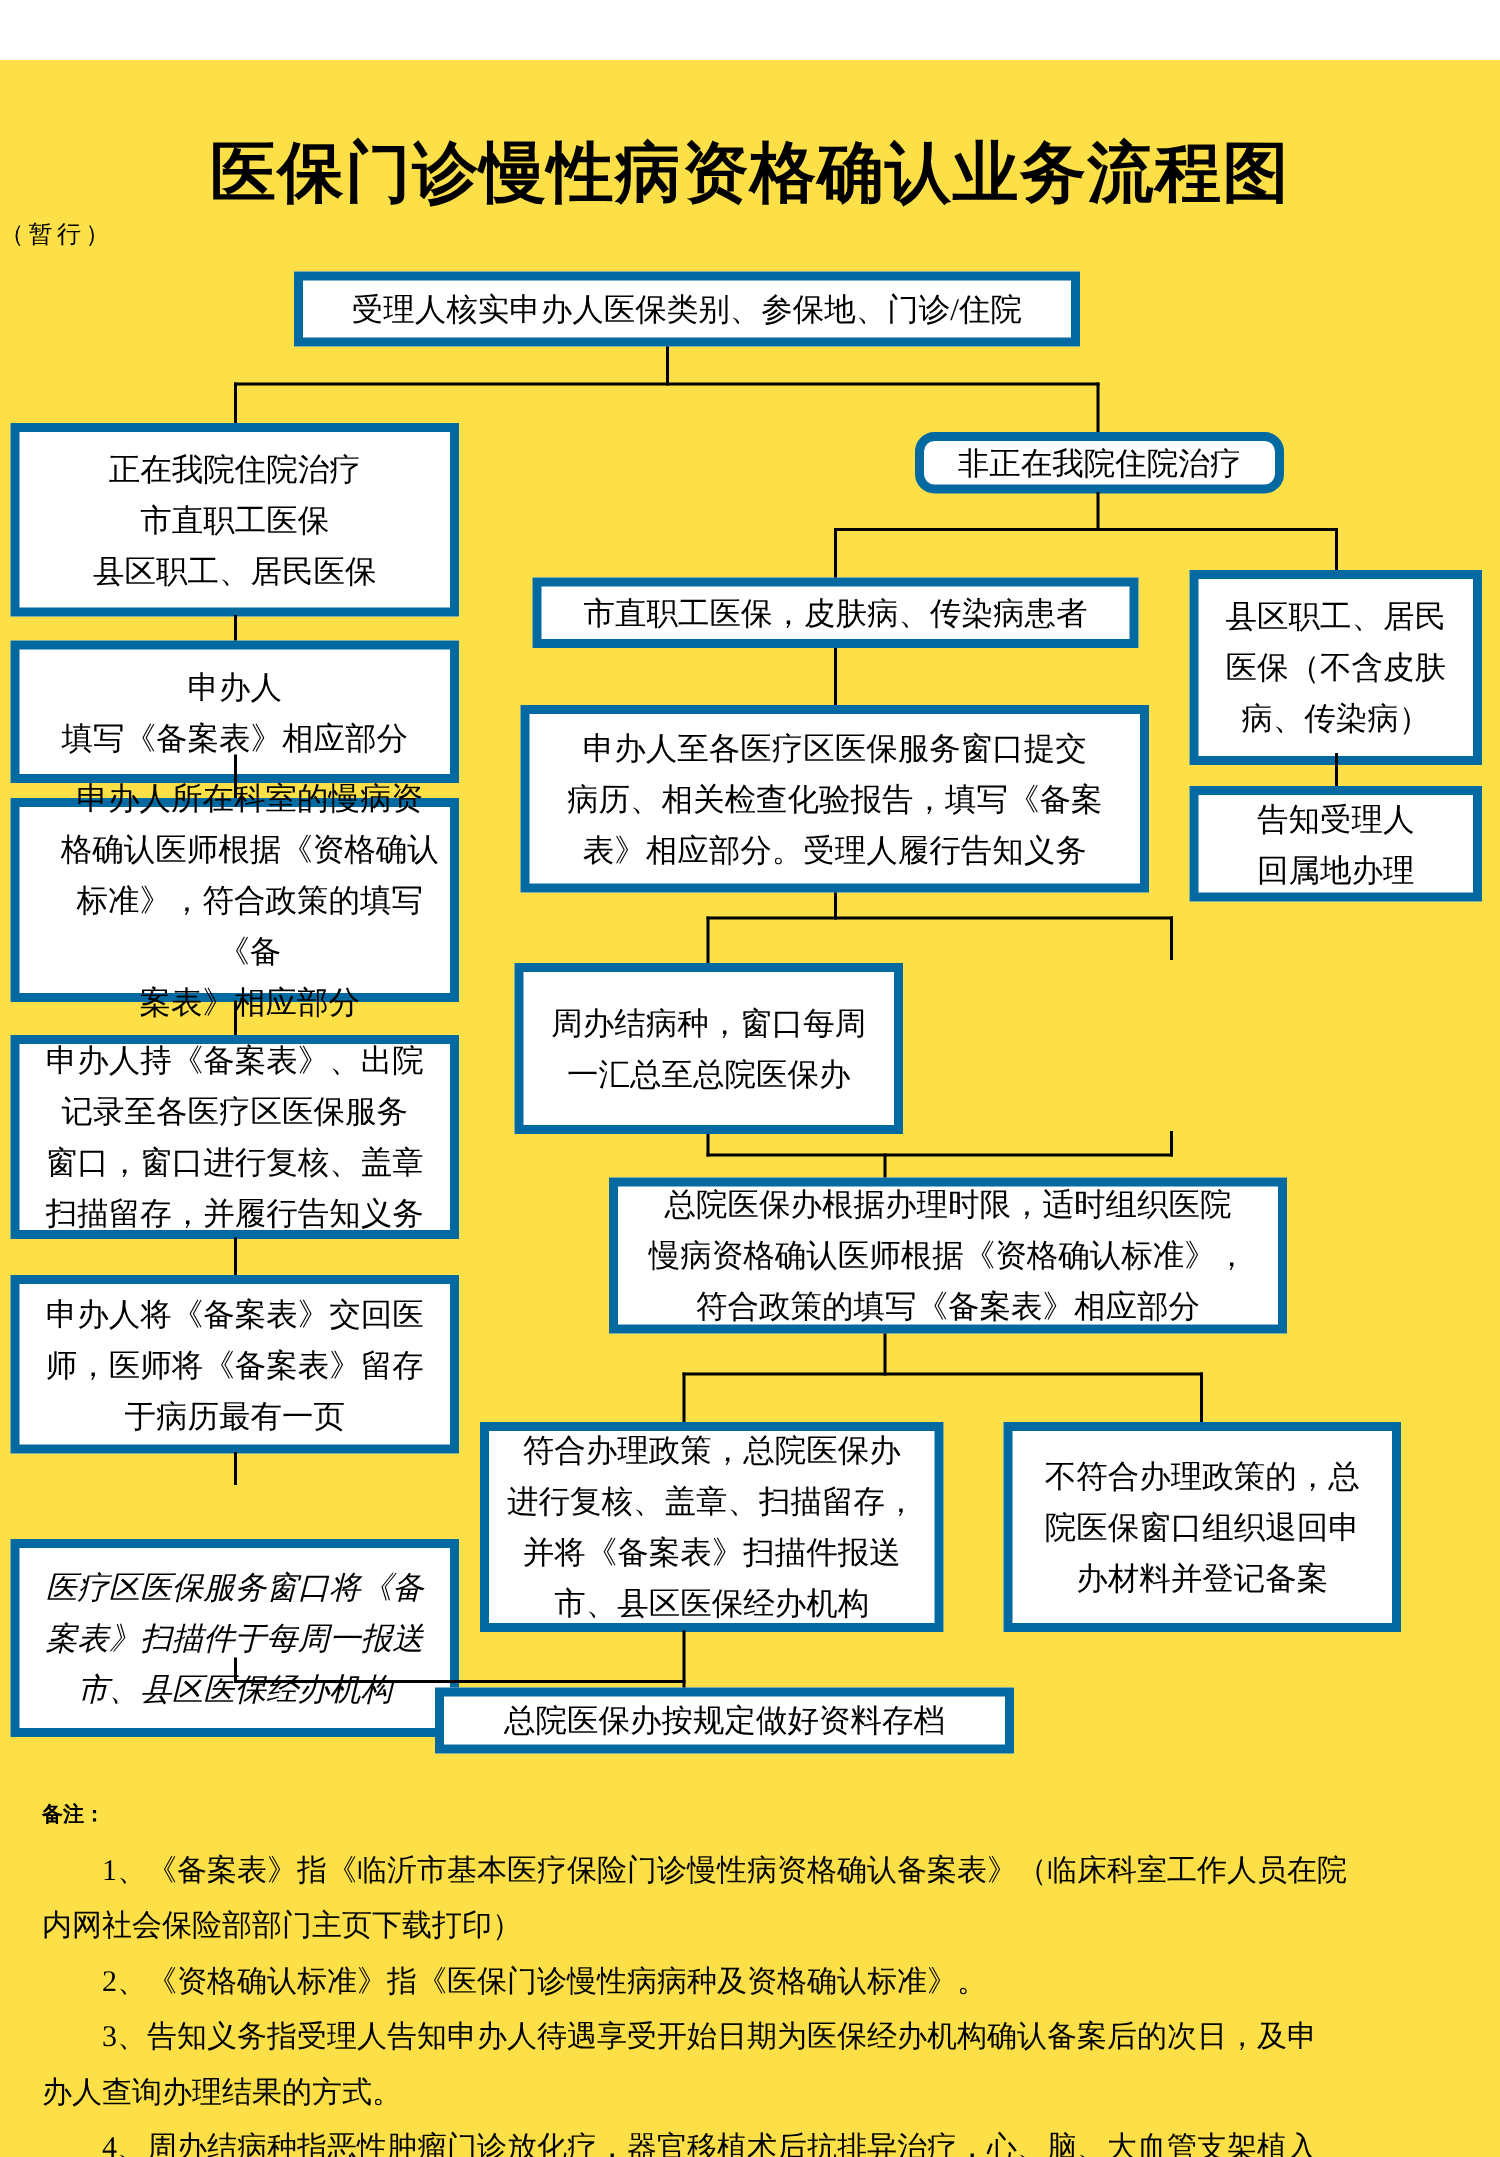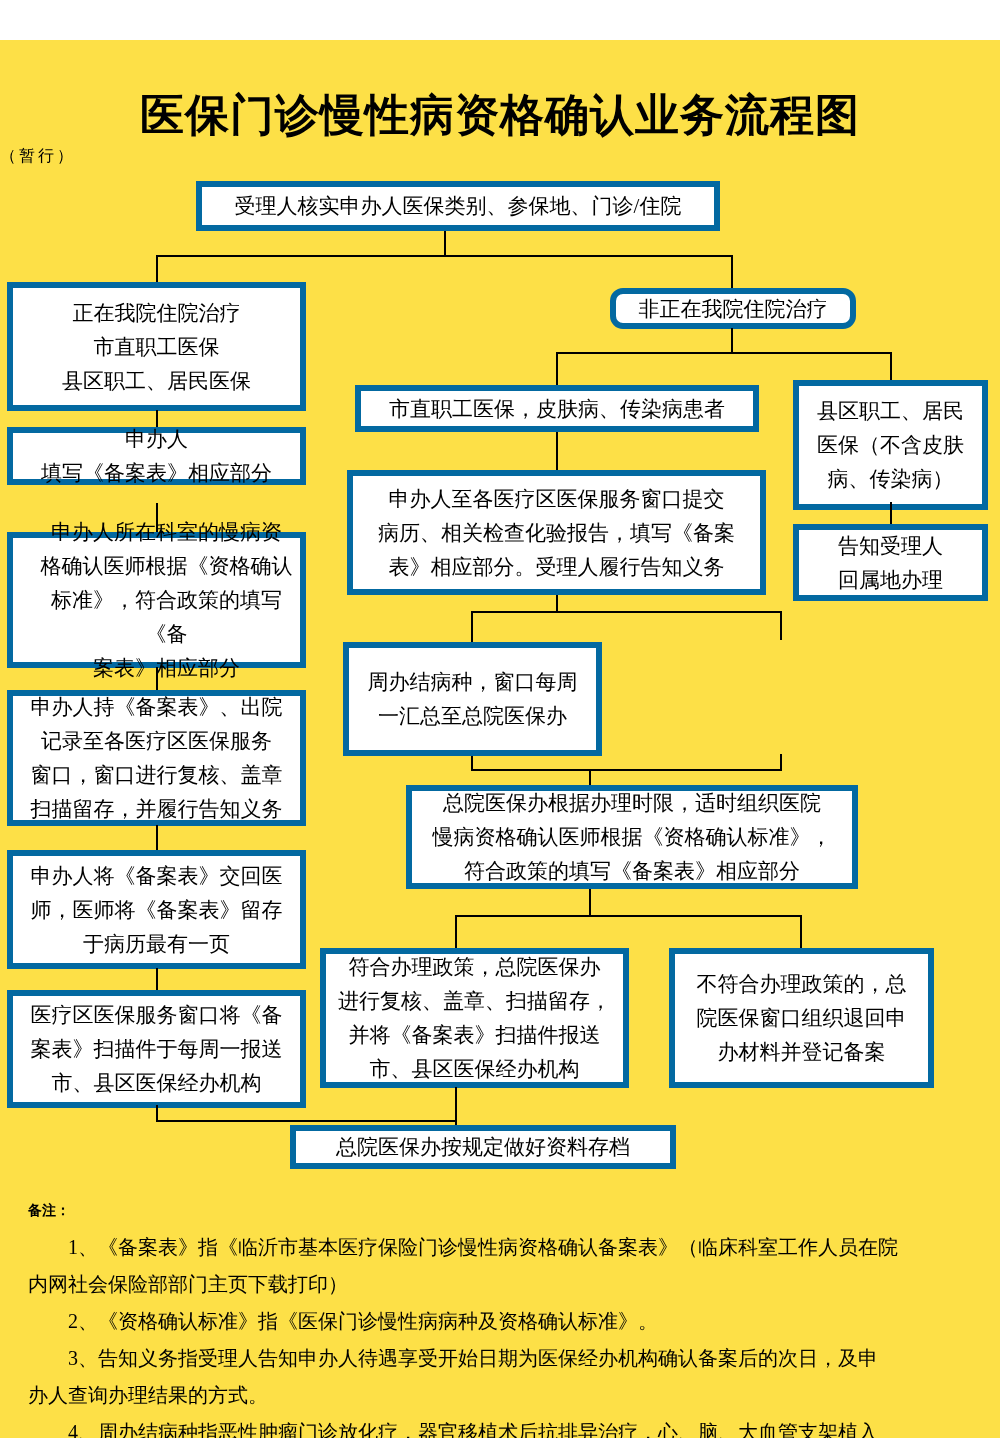--- a/index.html
+++ b/index.html
@@ -38,21 +38,21 @@
 <div id="page">
 
   <div class="title">医保门诊慢性病资格确认业务流程图</div>
   <div class="subtitle">（暂行）</div>
 
   <div class="fbox" style="left:196px;top:141px;width:524px;height:50px;">受理人核实申办人医保类别、参保地、门诊/住院</div>
   <div class="fbox" style="left:7px;top:242px;width:299px;height:129px;">正在我院住院治疗
 市直职工医保
 县区职工、居民医保</div>
   <div class="fbox" style="left:610px;top:248px;width:246px;height:41px;border-radius:13px;">非正在我院住院治疗</div>
-  <div class="fbox" style="left:7px;top:387px;width:299px;height:58px;">申办人
+  <div class="fbox" style="left:7px;top:387px;width:299px;height:95px;">申办人
 填写《备案表》相应部分</div>
   <div class="fbox" style="left:355px;top:345px;width:404px;height:47px;">市直职工医保，皮肤病、传染病患者</div>
   <div class="fbox" style="left:793px;top:340px;width:195px;height:130px;">县区职工、居民
 医保（不含皮肤
 病、传染病）</div>
   <div class="fbox" style="left:7px;top:492px;width:299px;height:136px;padding-left:22px;">申办人所在科室的慢病资
 格确认医师根据《资格确认
 标准》，符合政策的填写《备
 案表》相应部分</div>
   <div class="fbox" style="left:347px;top:430px;width:419px;height:125px;">申办人至各医疗区医保服务窗口提交
@@ -65,21 +65,21 @@
 窗口，窗口进行复核、盖章
 扫描留存，并履行告知义务</div>
   <div class="fbox" style="left:343px;top:602px;width:259px;height:114px;">周办结病种，窗口每周
 一汇总至总院医保办</div>
   <div class="fbox" style="left:7px;top:810px;width:299px;height:119px;">申办人将《备案表》交回医
 师，医师将《备案表》留存
 于病历最有一页</div>
   <div class="fbox" style="left:406px;top:745px;width:452px;height:104px;">总院医保办根据办理时限，适时组织医院
 慢病资格确认医师根据《资格确认标准》，
 符合政策的填写《备案表》相应部分</div>
-  <div class="fbox" style="left:7px;top:950px;width:299px;height:118px;">医疗区医保服务窗口将《备
+  <div class="fbox" style="left:7px;top:986px;width:299px;height:132px;font-style:italic;">医疗区医保服务窗口将《备
 案表》扫描件于每周一报送
 市、县区医保经办机构</div>
   <div class="fbox" style="left:320px;top:908px;width:309px;height:140px;">符合办理政策，总院医保办
 进行复核、盖章、扫描留存，
 并将《备案表》扫描件报送
 市、县区医保经办机构</div>
   <div class="fbox" style="left:669px;top:908px;width:265px;height:140px;">不符合办理政策的，总
 院医保窗口组织退回申
 办材料并登记备案</div>
   <div class="fbox" style="left:290px;top:1085px;width:386px;height:44px;">总院医保办按规定做好资料存档</div>

